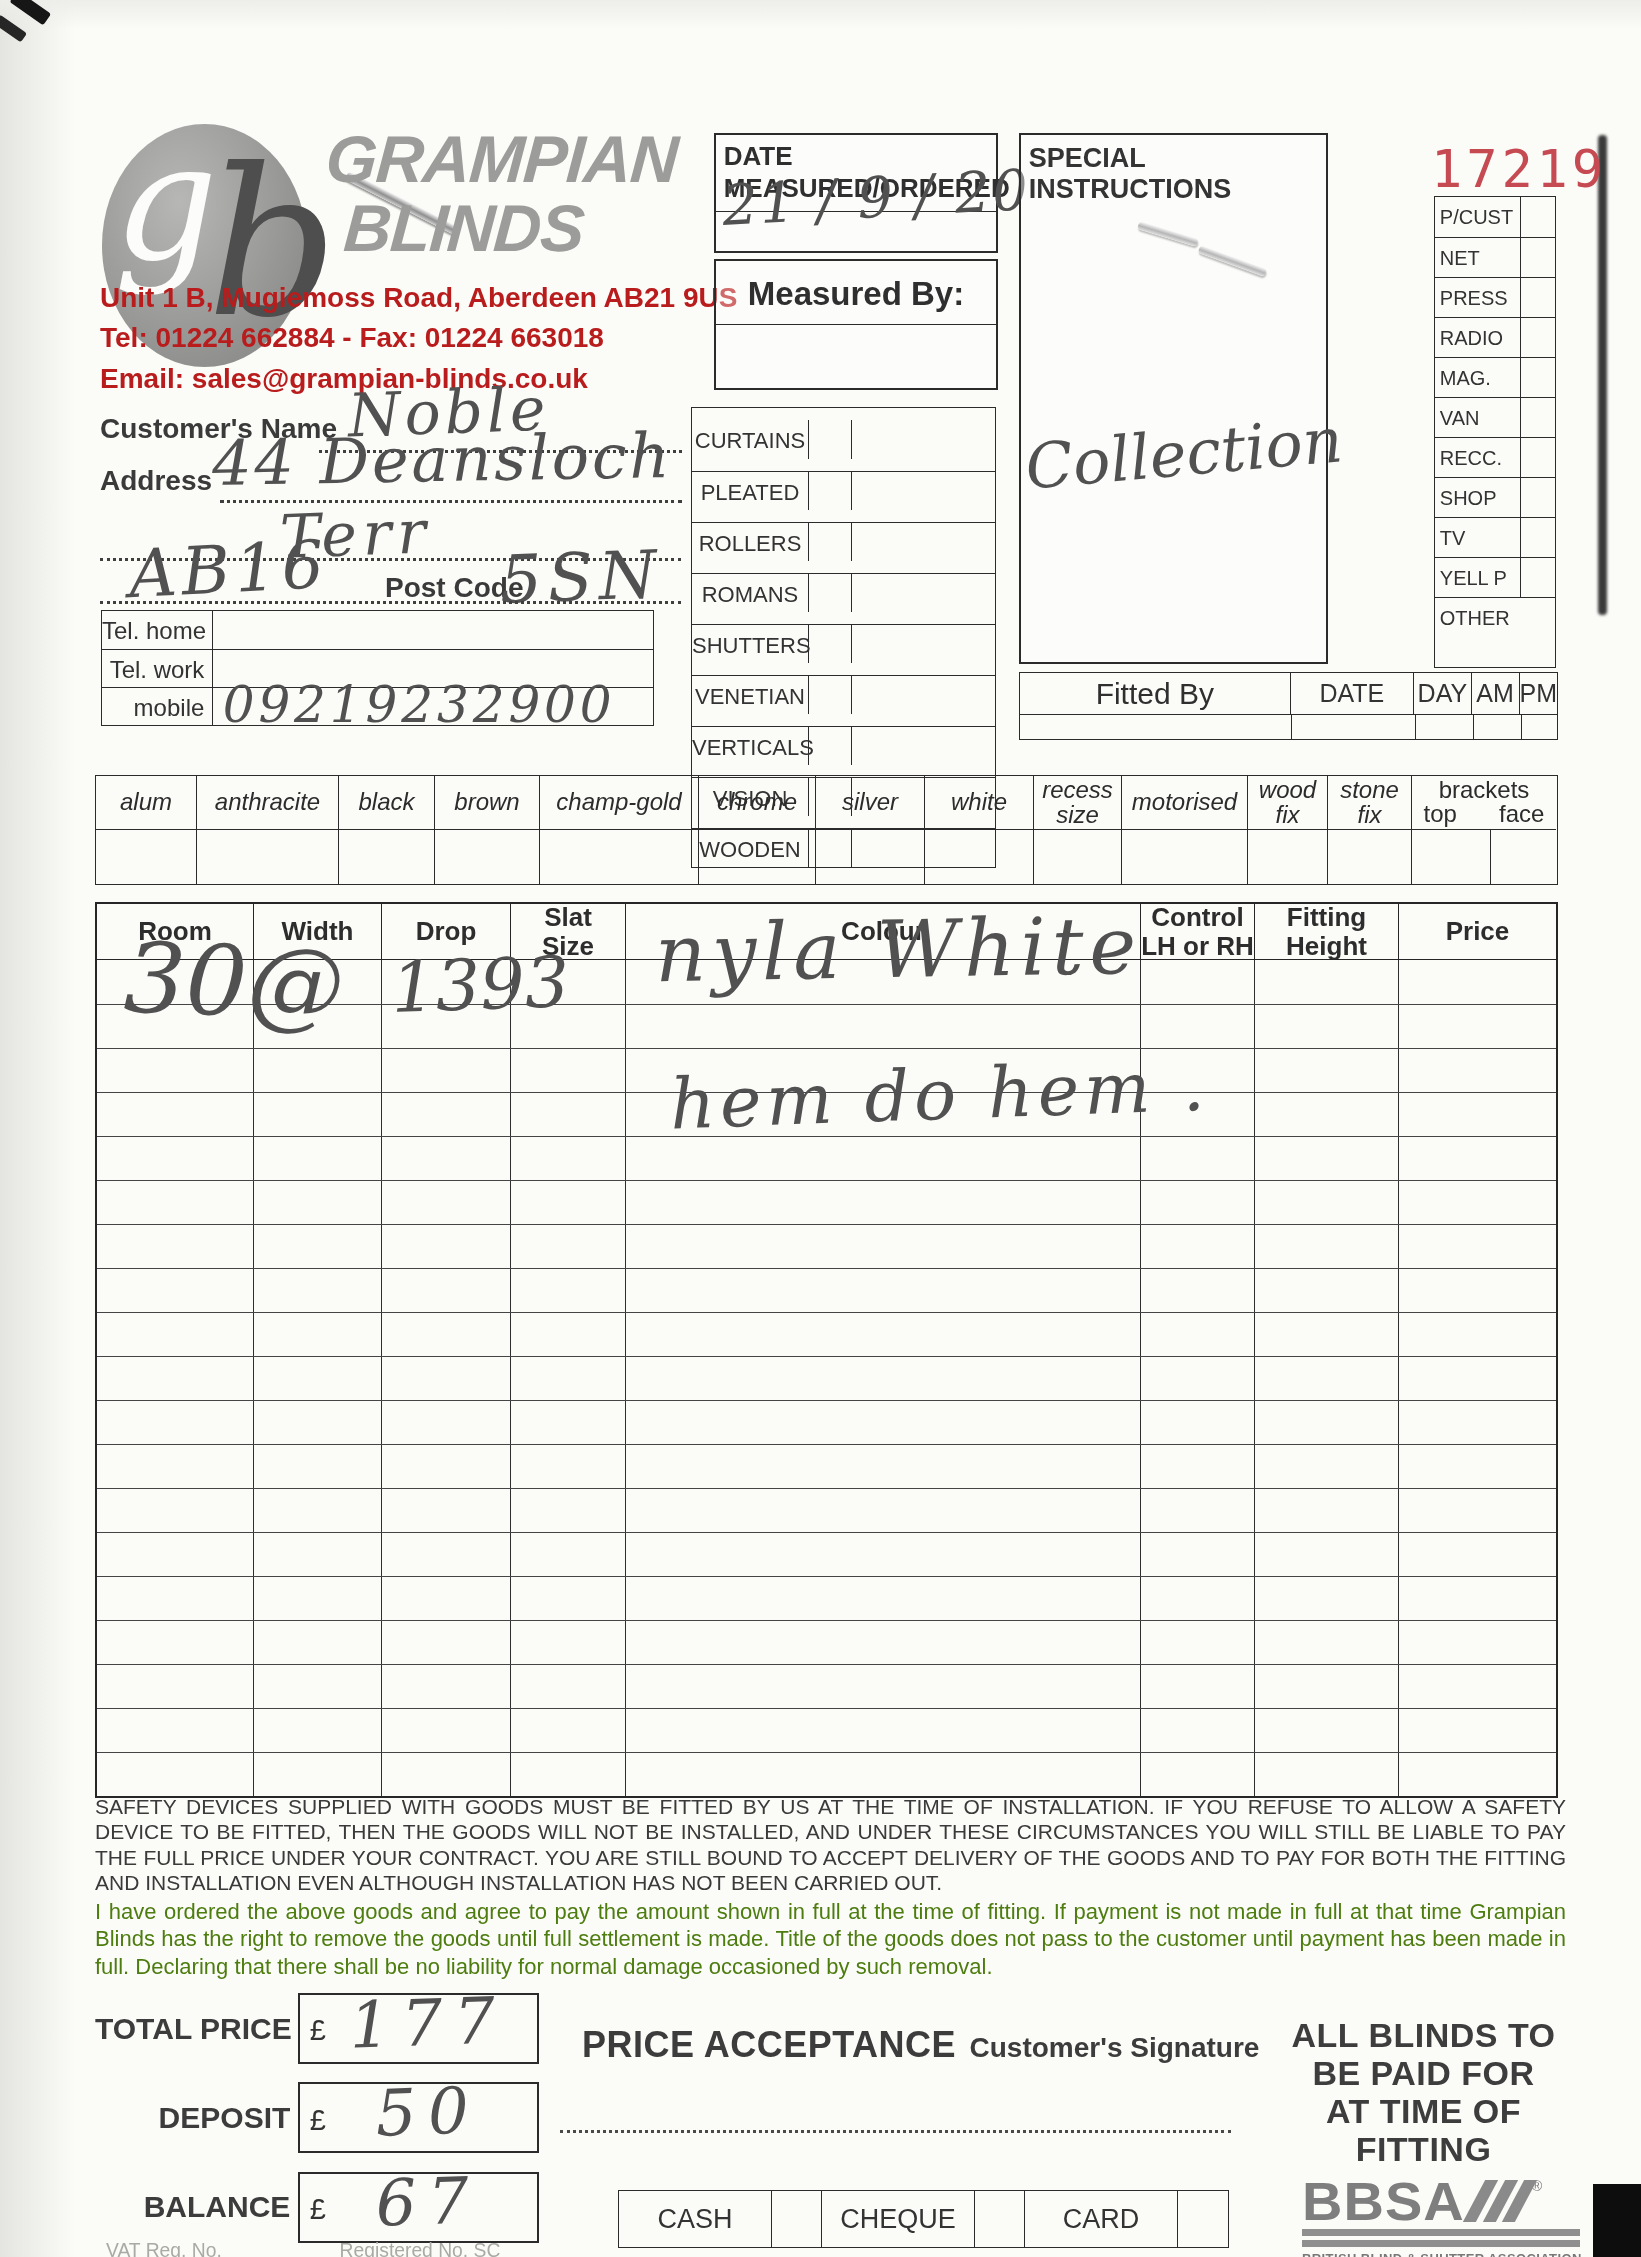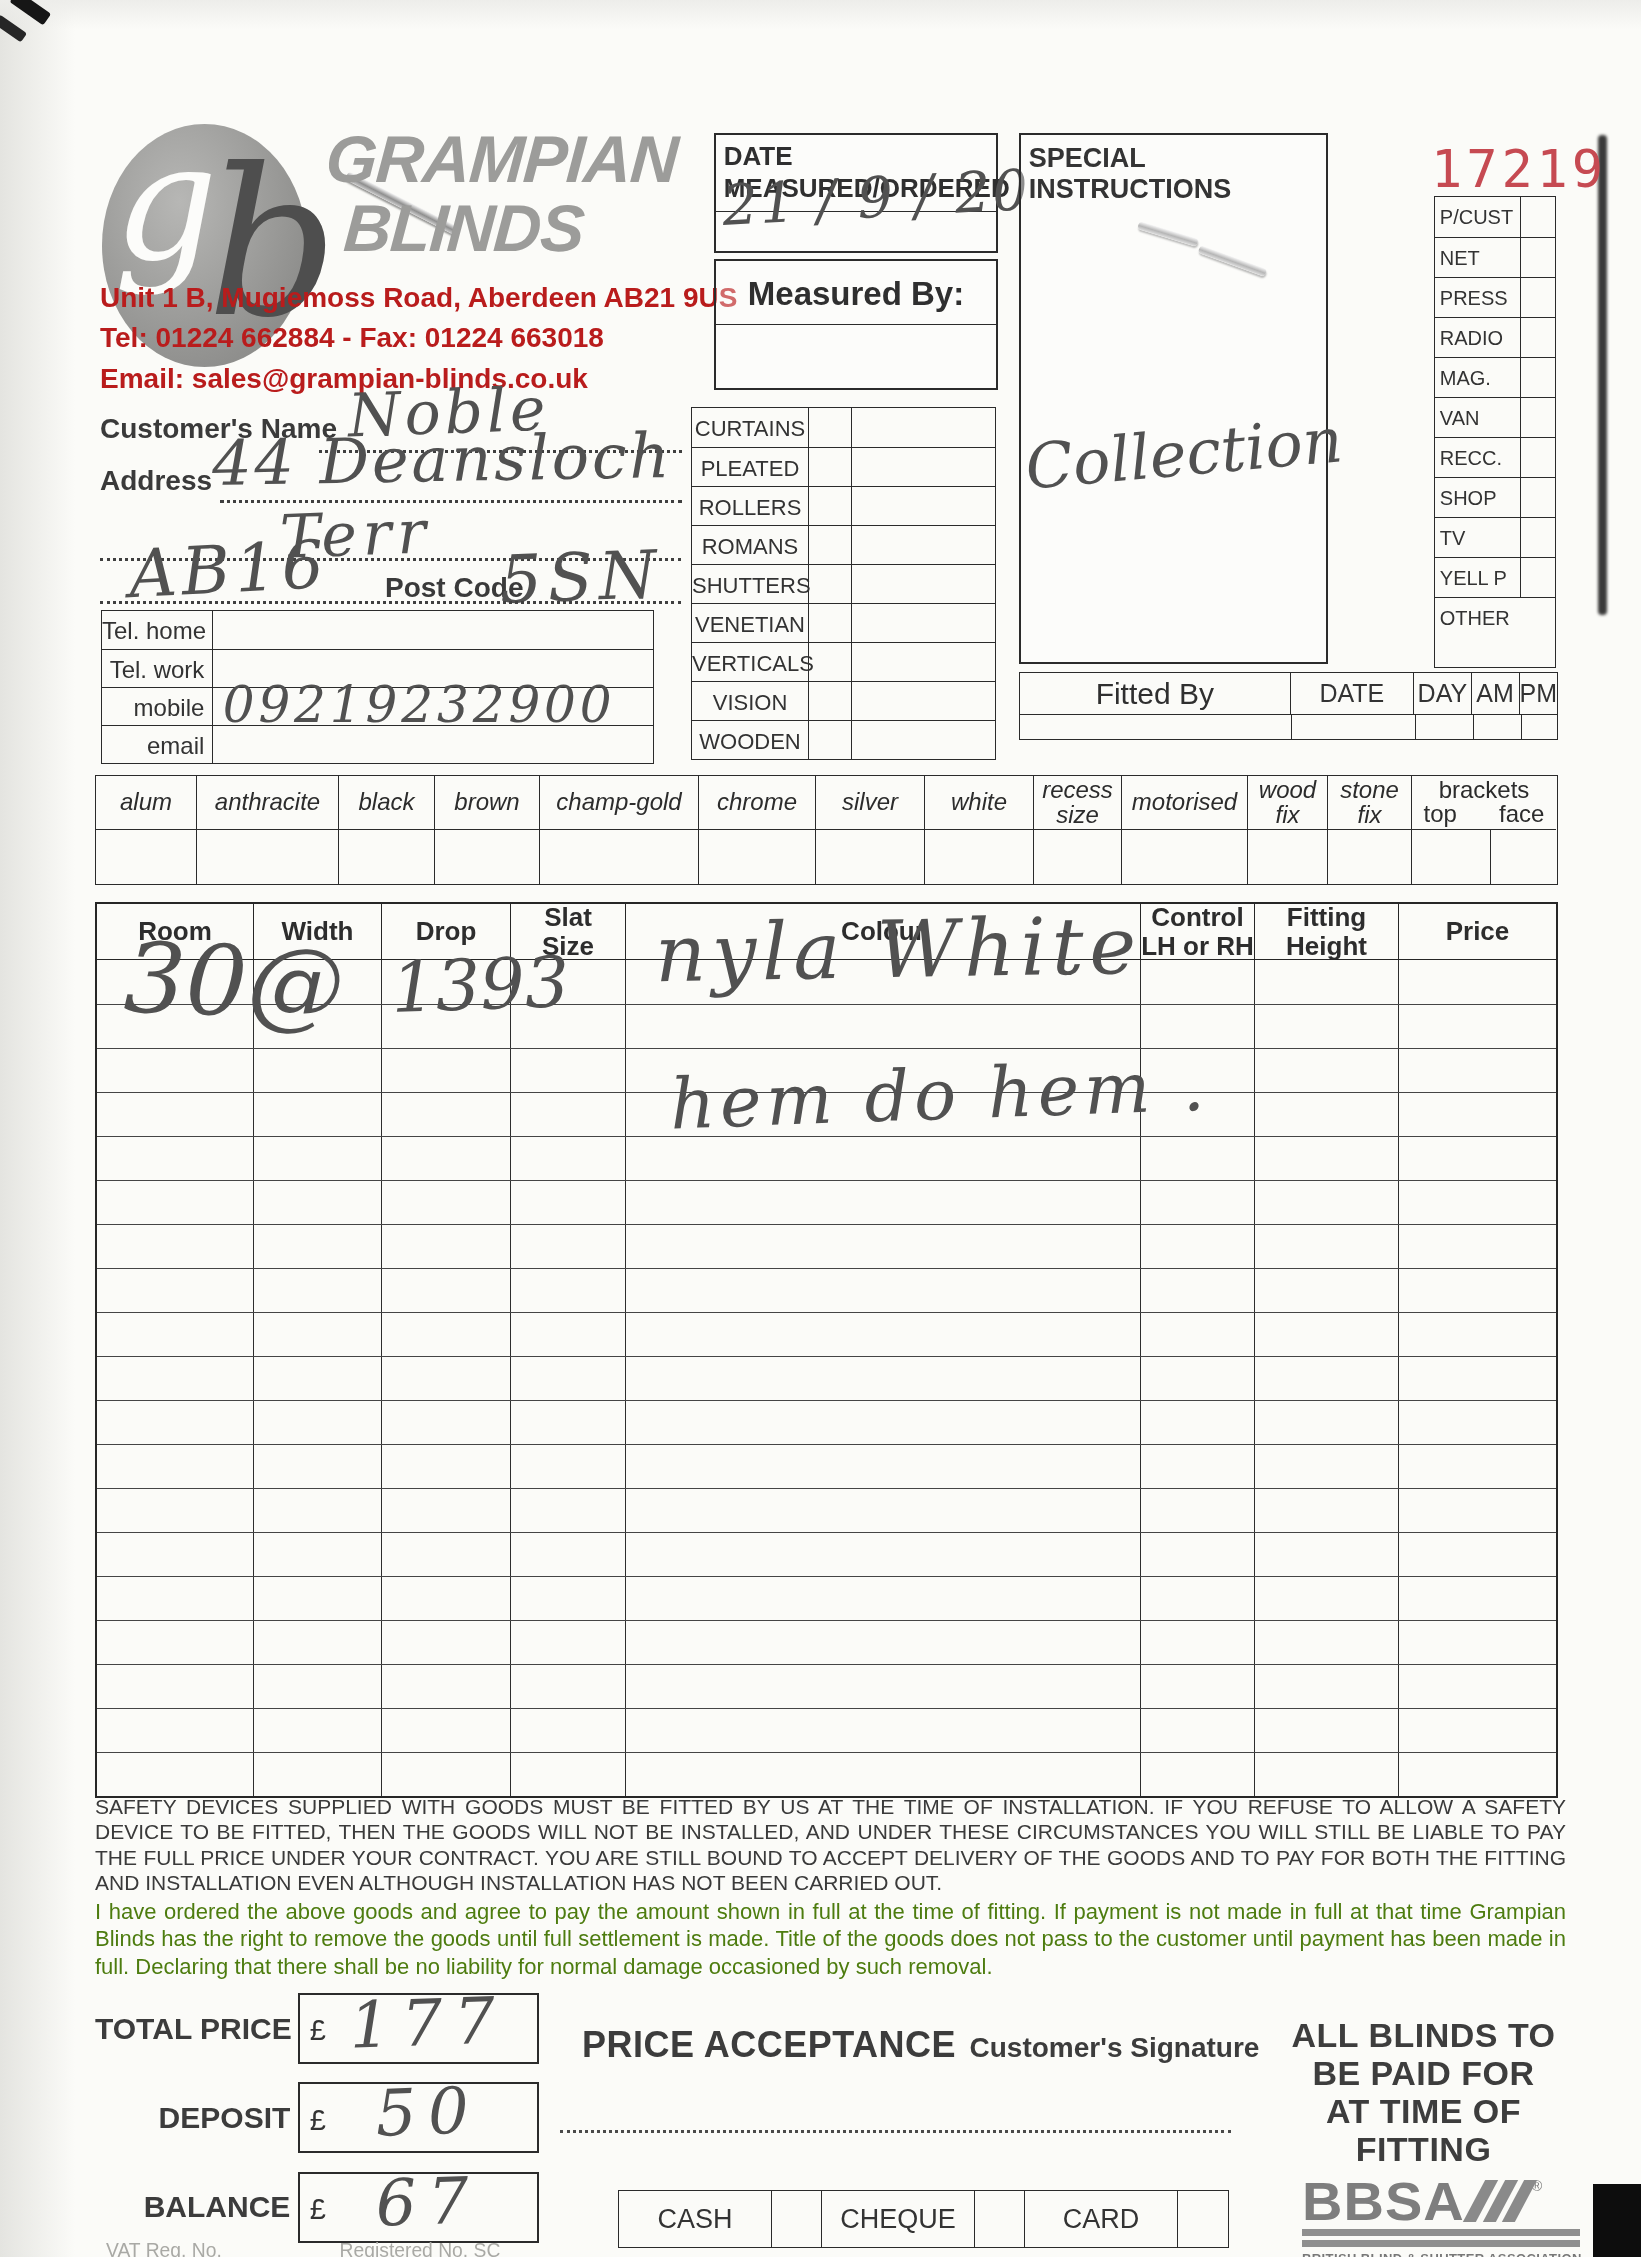--- a/index.html
+++ b/index.html
@@ -92,21 +92,21 @@
   .contact { left:101px; top:610px; width:553px; border:1.9px solid #2b2b2b; }
   .ctrow { display:flex; height:38px; border-top:1.9px solid #2b2b2b; }
   .contact .ctrow:first-of-type { border-top:0; }
   .ctlabel { width:111px; border-right:1.9px solid #2b2b2b; font-size:24px; color:#333;
     text-align:right; padding:5.8px 7.7px 0 0; white-space:nowrap; }
   .ctvalue { flex:1; position:relative; }
   .ctvalue .hw { position:absolute; left:9.7px; top:-7.7px; font-size:50px; letter-spacing:3.9px; }
 
   
   .prodtable { left:691px; top:407px; width:305px; border:1.9px solid #2b2b2b; }
-  .prow { display:flex; height:39px; border-top:1.9px solid #2b2b2b; }
+  .prow { display:flex; height:39px; border-top:1.9px solid #2b2b2b;margin-top:12px; }
   .prodtable .prow:first-of-type { border-top:0; }
   .pname { width:117px; border-right:1.9px solid #2b2b2b; text-align:center;
     font-size:22px; color:#333; padding-top:7.7px; white-space:nowrap; }
   .pcheck { width:43px; border-right:1.9px solid #2b2b2b; }
   .pextra { flex:1; }
 
   
   .options { left:95px; top:775px; width:1463px; height:110px; border:1.9px solid #2b2b2b;
     display:flex; }
   .options > div { order:1; }
@@ -351,26 +351,20 @@
         </div>
       </div>
 
       <div class="ctrow">
         <div class="ctlabel">mobile</div>
         <div class="ctvalue">
           <span class="hw">09219232900</span>
         </div>
       </div>
 
-      <div class="ctrow">
-        <div class="ctlabel">email</div>
-        <div class="ctvalue">
-          <span class="hw"></span>
-        </div>
-      </div>
     </div>
 
   <div class="abs prodtable">
 
       <div class="prow">
         <div class="pname">CURTAINS</div>
         <div class="pcheck"></div>
         <div class="pextra"></div>
       </div>
 

